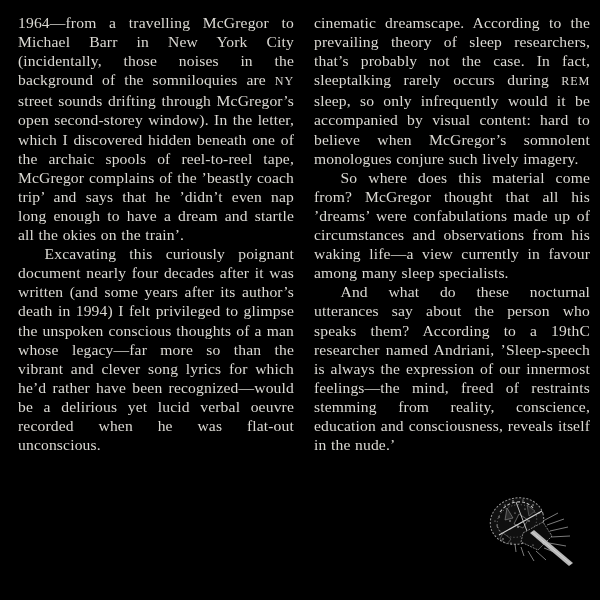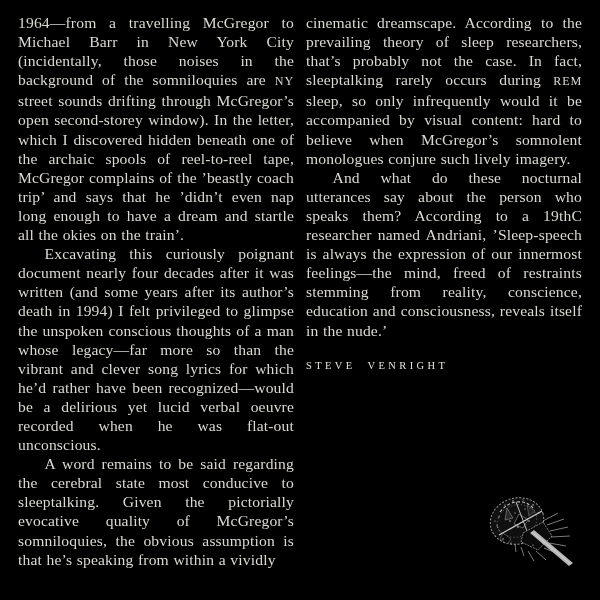--- a/index.html
+++ b/index.html
@@ -13,21 +13,21 @@
     height: 600px;
     box-sizing: border-box;
     background: #000000;
     padding: 13px 12px 0 18px;
     font-family: "Liberation Serif", "DejaVu Serif", serif;
     color: #dbd9d3;
     overflow: hidden;
   }
   .columns {
     display: flex;
-    gap: 12px;
+    gap: 20px;
   }
   .column {
     width: 276px;
     flex: 0 0 276px;
   }
   .column p {
     margin: 0;
     font-size: 15.6px;
     line-height: 19.1px;
     text-align: justify;
@@ -59,29 +59,28 @@
 </style>
 </head>
 <body>
 
 <div class="page">
   <div class="columns">
     <div class="column">
       <div class="paras">
           <p>1964—from a travelling McGregor to Michael Barr in New York City (incidentally, those noises in the background of the somniloquies are <span class="sc">NY</span> street sounds drifting through McGregor’s open second-storey window). In the letter, which I discovered hidden beneath one of the archaic spools of reel-to-reel tape, McGregor complains of the ’beastly coach trip’ and says that he ’didn’t even nap long enough to have a dream and startle all the okies on the train’.</p>
           <p class="indent">Excavating this curiously poignant document nearly four decades after it was written (and some years after its author’s death in 1994) I felt privileged to glimpse the unspoken conscious thoughts of a man whose legacy—far more so than the vibrant and clever song lyrics for which he’d rather have been recognized—would be a delirious yet lucid verbal oeuvre recorded when he was flat-out unconscious.</p>
-          <p class="indent">A word remains to be said regarding the cerebral state most conducive to sleeptalking. Given the pictorially evocative quality of McGregor’s somniloquies, the obvious assumption is that he’s speaking from within a vividly</p>
         </div>
     </div>
     <div class="column">
       <div class="paras">
           <p>cinematic dreamscape. According to the prevailing theory of sleep researchers, that’s probably not the case. In fact, sleeptalking rarely occurs during <span class="sc">REM</span> sleep, so only infrequently would it be accompanied by visual content: hard to believe when McGregor’s somnolent monologues conjure such lively imagery.</p>
+          <p class="indent">So where does this material come from? McGregor thought that all his ’dreams’ were confabulations made up of circumstances and observations from his waking life—a view currently in favour among many sleep specialists.</p>
           <p class="indent">And what do these nocturnal utterances say about the person who speaks them? According to a 19thC researcher named Andriani, ’Sleep-speech is always the expression of our innermost feelings—the mind, freed of restraints stemming from reality, conscience, education and consciousness, reveals itself in the nude.’</p>
         </div>
-      <div class="byline">STEVE VENRIGHT</div>
     </div>
   </div>
 
   <div class="illustration">
     <svg viewBox="0 0 90 78" width="90" height="78">
 
       <g transform="rotate(-16 32 28)">
         <ellipse cx="32" cy="28" rx="27" ry="23" fill="#101010" stroke="#9a9a9a" stroke-width="1" stroke-dasharray="2 1.6"></ellipse>
         <ellipse cx="32" cy="28" rx="20" ry="16" fill="none" stroke="#7c7c7c" stroke-width="0.8" stroke-dasharray="1 2.2"></ellipse>
       </g>

